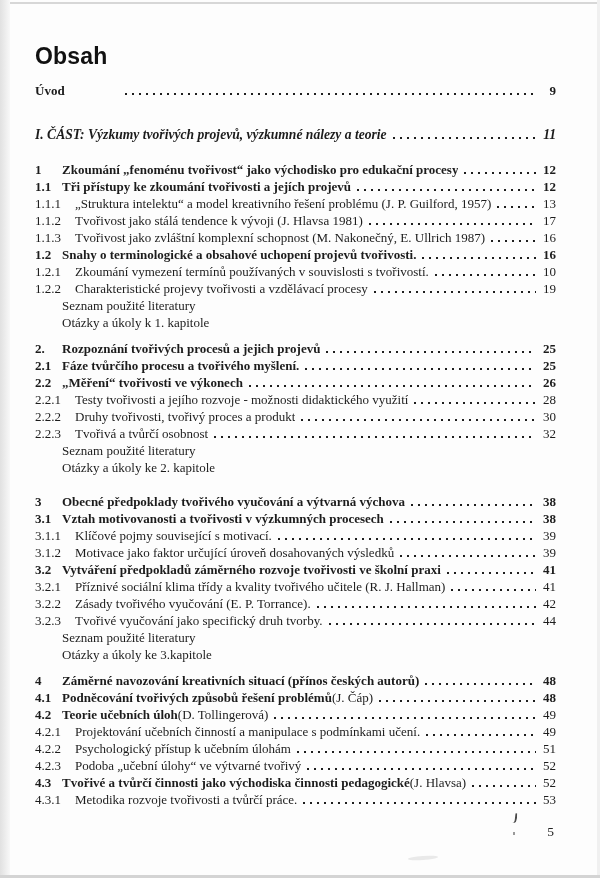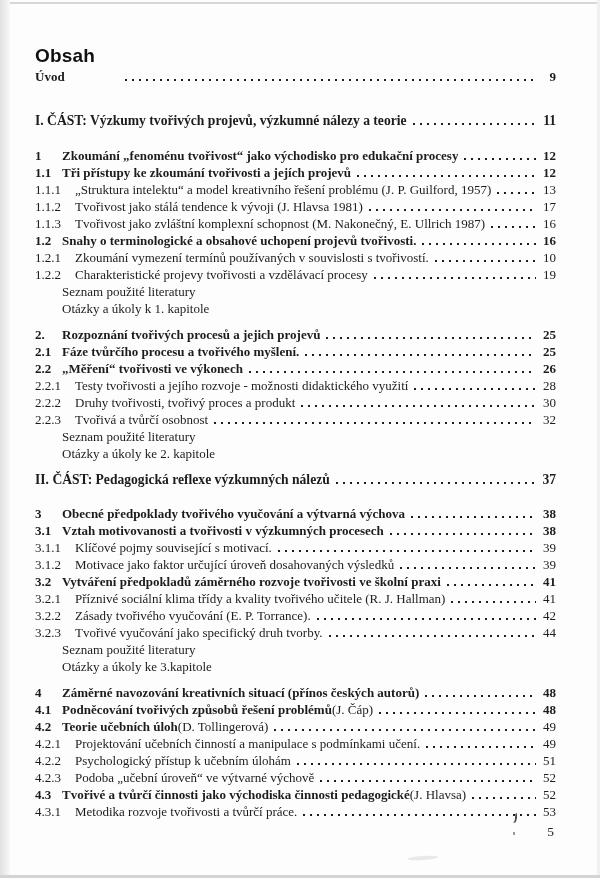--- a/index.html
+++ b/index.html
@@ -20,21 +20,21 @@
                  background:linear-gradient(to right,#e1e1e1,#f8f8f8); }
   .edge-right  { position:absolute; top:0; right:0; bottom:0; width:3px; background:#f0f0f0; }
   .edge-bottom { position:absolute; bottom:0; left:0; right:0; height:3px; background:#d4d4d4; }
   .smudge      { position:absolute; left:408px; top:856px; width:30px; height:4px;
                  background:#e9e9e9; border-radius:50%; transform:rotate(-4deg); }
 
   .content { position:absolute; left:35px; right:44px; top:44px; }
 
   .doc-title {
     font-family:"Liberation Sans", sans-serif;
-    font-weight:700; font-size:19px; line-height:24px;
+    font-weight:700; font-size:23px; line-height:24px;
     margin:0; letter-spacing:.2px; color:#111;
   }
 
   .toc { margin-top:0; }
   .row {
     display:flex; align-items:baseline;
     white-space:nowrap; overflow:hidden;
     font-size:13px; line-height:17px;
   }
   .b { font-weight:bold; }
@@ -49,22 +49,22 @@
     margin:0 4px 0 6px;
     background:repeating-linear-gradient(to right,#1e1e1e 0 2px,transparent 2px 7px) left bottom / auto 2px repeat-x;
   }
   .pg { flex:none; min-width:16px; text-align:right; }
   .pg.reg { font-weight:normal; }
 
   .part { font-weight:bold; font-size:13.6px; }
   .intro { font-weight:bold; }
   .intro .t { min-width:84px; }
 
-  .blk-1 { }
-  .blk-2 { margin-top:27px; }
+  .blk-1 { margin-top:14px; }
+  .blk-2 { margin-top:27px;font-style:italic; }
   .blk-3 { margin-top:18px; }
   .blk-4 { margin-top:9px;  }
   .blk-5 { margin-top:9px;  }
   .blk-6 { margin-top:17px; }
   .blk-7 { margin-top:9px;  }
 
   .folio {
     position:absolute; right:46px; bottom:38px;
     font-size:13.5px; color:#222;
   }
@@ -200,27 +200,20 @@
             <span class="dots"></span>
             <span class="pg">32</span>
           </div>
           <div class="row plain">
             <span class="t">Seznam použité literatury</span>
           </div>
           <div class="row plain">
             <span class="t">Otázky a úkoly ke 2. kapitole</span>
           </div>
         </div>
-        <div class="block blk-5">
-          <div class="row part b">
-            <span class="t">II. ČÁST: Pedagogická reflexe výzkumných nálezů</span>
-            <span class="dots"></span>
-            <span class="pg">37</span>
-          </div>
-        </div>
         <div class="block blk-6">
           <div class="row l1 b">
             <span class="num">3</span>
             <span class="t">Obecné předpoklady tvořivého vyučování a výtvarná výchova</span>
             <span class="dots"></span>
             <span class="pg">38</span>
           </div>
           <div class="row l2 b">
             <span class="num">3.1</span>
             <span class="t">Vztah motivovanosti a tvořivosti v výzkumných procesech</span>
@@ -298,21 +291,21 @@
             <span class="pg">49</span>
           </div>
           <div class="row l3">
             <span class="num">4.2.2</span>
             <span class="t">Psychologický přístup k učebním úlohám</span>
             <span class="dots"></span>
             <span class="pg">51</span>
           </div>
           <div class="row l3">
             <span class="num">4.2.3</span>
-            <span class="t">Podoba „učební úroveň“ ve výtvarné výchově</span>
+            <span class="t">Podoba „učební úlohy“ ve výtvarné tvořivý</span>
             <span class="dots"></span>
             <span class="pg">52</span>
           </div>
           <div class="row l2 b">
             <span class="num">4.3</span>
             <span class="t">Tvořivé a tvůrčí činnosti jako východiska činnosti pedagogické</span>
             <span class="suffix"> (J. Hlavsa)</span>
             <span class="dots"></span>
             <span class="pg reg">52</span>
           </div>

